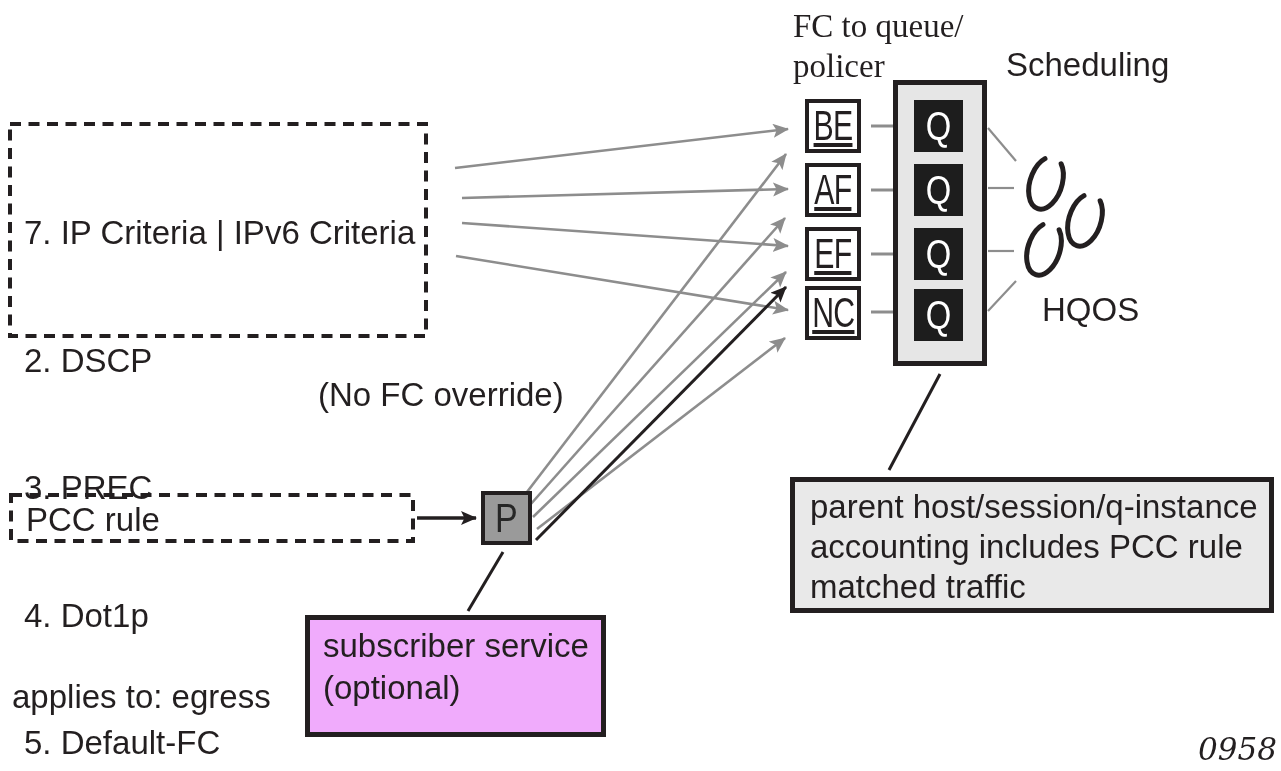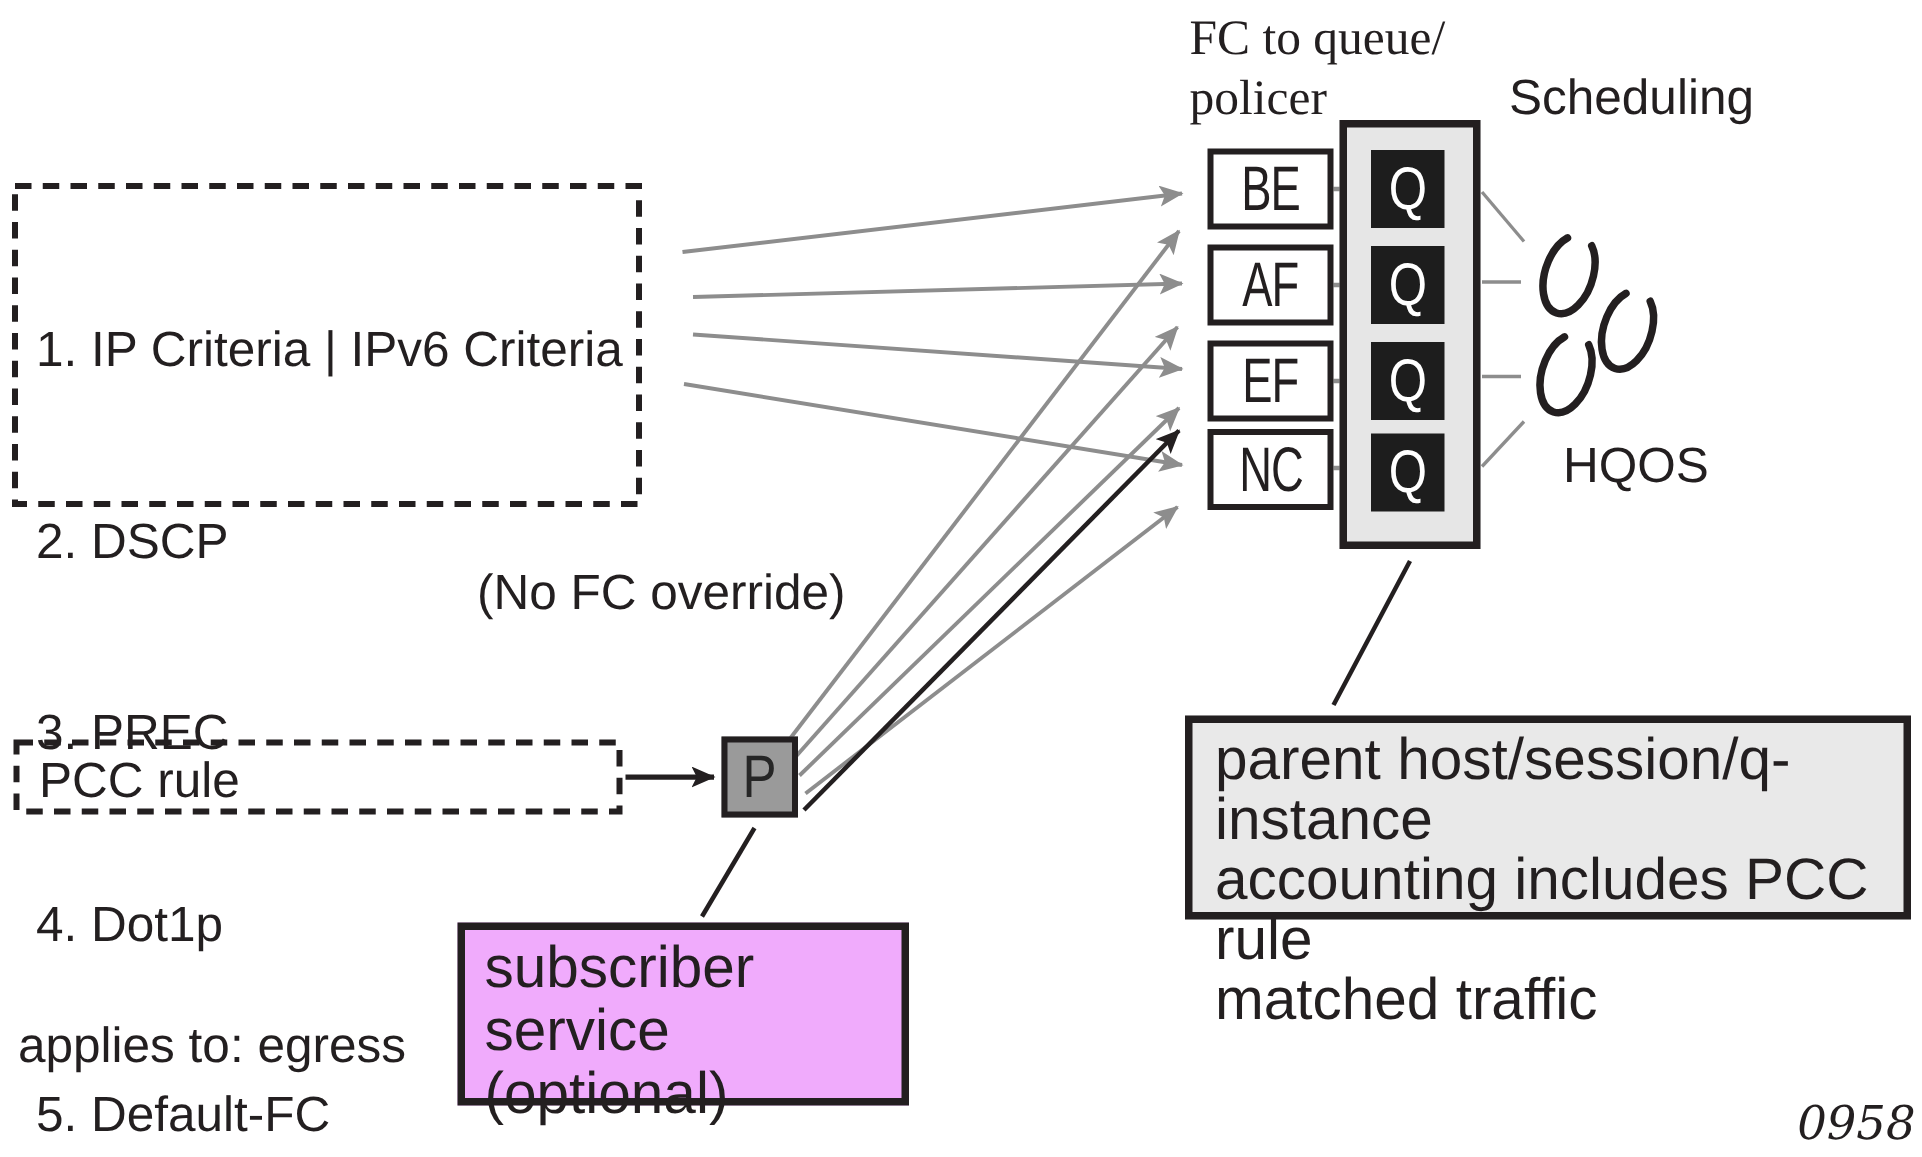--- a/index.html
+++ b/index.html
@@ -2,31 +2,31 @@
 <html><head>
 <meta charset="utf-8">
 <style>
   html,body{margin:0;padding:0;background:#fff;}
   #stage{
     position:relative;width:1281px;height:771px;background:#ffffff;overflow:hidden;
     font-family:"Liberation Sans",sans-serif;color:#231f20;
   }
   .lbl{position:absolute;font-size:33px;line-height:40px;white-space:pre;}
   .box{position:absolute;box-sizing:border-box;background:#fff;border:4px solid #231f20;}
-  .fcbox{width:84px;height:54px;display:flex;align-items:center;justify-content:center;}
+  .fcbox{width:56px;height:54px;display:flex;align-items:center;justify-content:center;text-decoration:underline;}
   .fcbox span{font-size:42px;transform:scaleX(0.72);letter-spacing:-1px;}
   .qcontainer{position:absolute;box-sizing:border-box;left:893px;top:80px;width:94px;height:286px;
     background:#e6e6e6;border:5px solid #231f20;}
   .qbox{position:absolute;width:49px;height:52px;background:#1d1d1d;color:#ffffff;
     display:flex;align-items:center;justify-content:center;}
   .qbox span{font-size:40px;transform:scaleX(0.82);}
   .pbox{position:absolute;box-sizing:border-box;left:481px;top:491px;width:51px;height:54px;
     background:#9a9a9a;border:4px solid #231f20;display:flex;align-items:center;justify-content:center;}
   .pbox span{font-size:40px;color:#262626;transform:scaleX(0.85);}
-  .graybox{position:absolute;box-sizing:border-box;border:5px solid #231f20;font-size:39px;}
+  .graybox{position:absolute;box-sizing:border-box;border:5px solid #231f20;font-size:33px;}
   .subbox{left:305px;top:615px;width:301px;height:122px;background:#f0abfc;padding:5px 0 0 13px;line-height:42px;}
   .parentbox{left:790px;top:477px;width:484px;height:136px;background:#e9e9e9;padding:5px 0 0 15px;line-height:40px;}
   .listitems{position:absolute;left:24px;top:127px;font-size:33px;line-height:42.5px;white-space:pre;}
   .fig{position:absolute;left:1180px;top:731px;width:97px;text-align:right;
     font-family:"DejaVu Serif",serif;font-style:italic;font-size:31px;}
   svg.overlay{position:absolute;left:0;top:0;pointer-events:none;}
 </style>
 </head>
 <body>
 
@@ -93,21 +93,21 @@
   <div class="lbl" style="left:1006px;top:45px;">Scheduling</div>
 
   <div class="lbl" style="left:318px;top:375px;">(No FC override)</div>
 
 
   <div class="lbl" style="left:1042px;top:290px;">HQOS</div>
 
   <div class="lbl" style="left:12px;top:661px;margin-top:16px;">applies to: egress</div>
 
   <div class="listitems">
-    <div>1. IP Criteria | IPv6 Criteria</div>
+    <div>7. IP Criteria | IPv6 Criteria</div>
     <div>2. DSCP</div>
     <div>3. PREC</div>
     <div>4. Dot1p</div>
     <div>5. Default-FC</div>
   </div>
 
   <div class="lbl" style="left:26px;top:500px;">PCC rule</div>
 
   <div class="box fcbox" style="left:805px;top:99px;">
       <span>BE</span>

